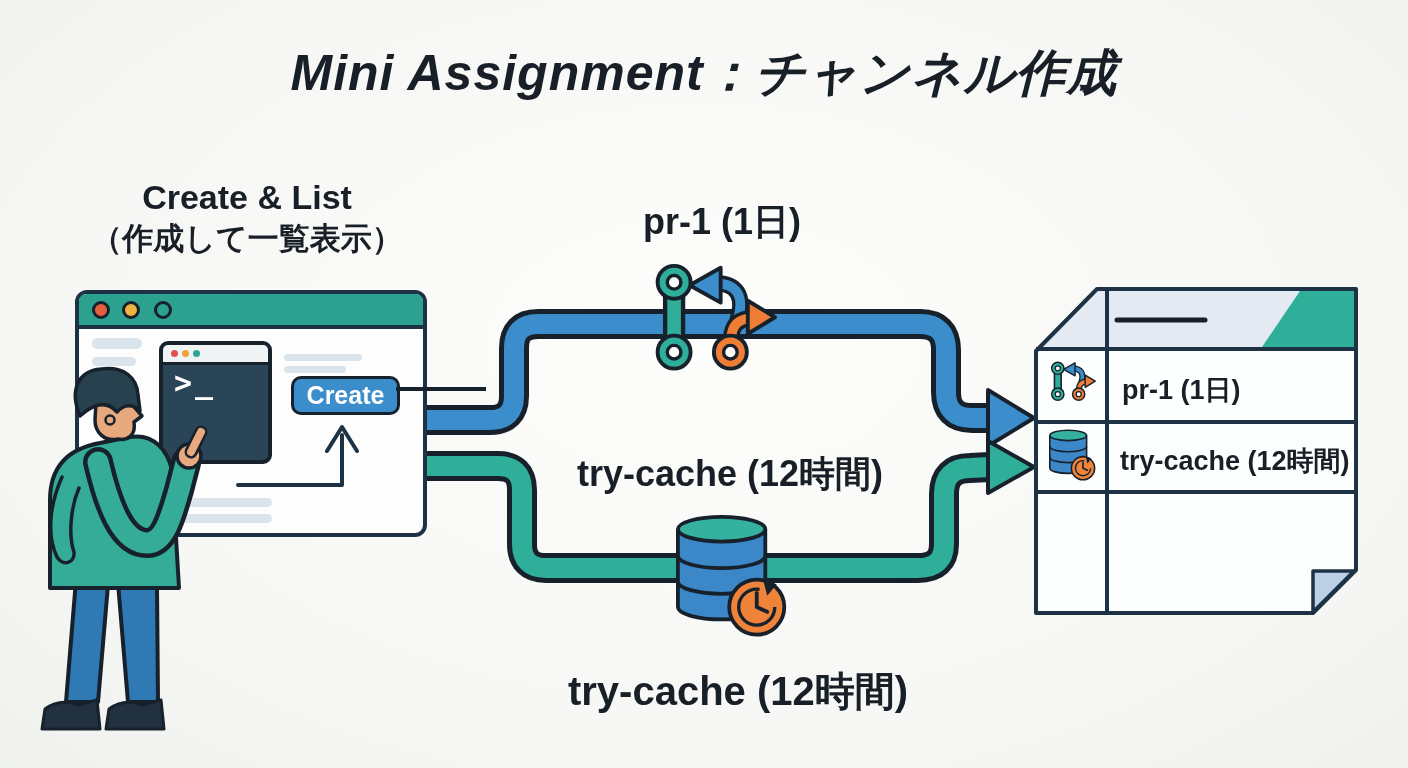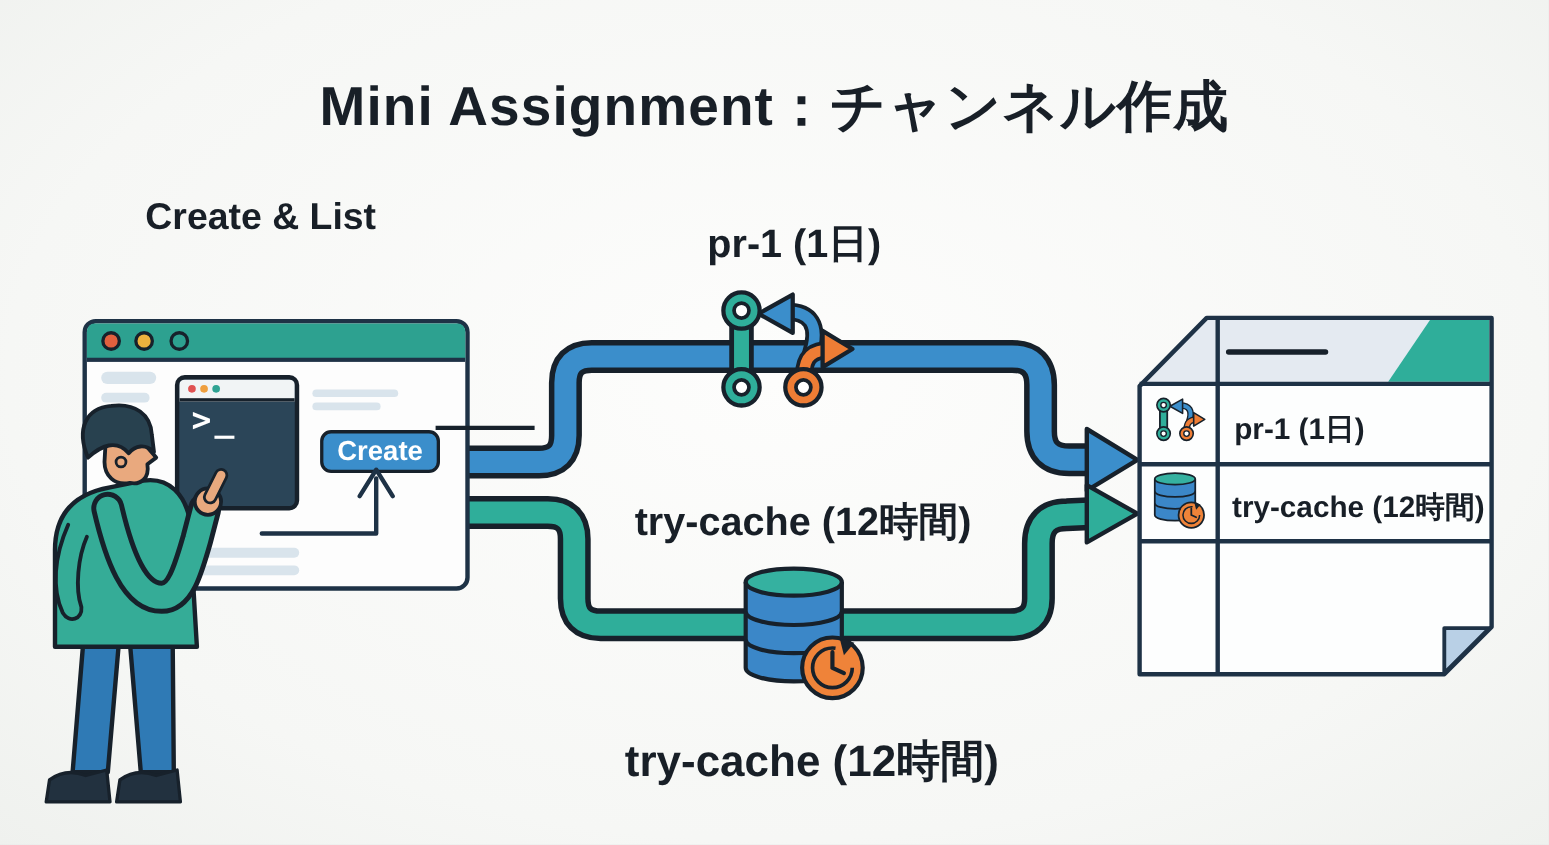--- a/index.html
+++ b/index.html
@@ -25,21 +25,21 @@
     border-bottom:4px solid #1e3246;border-radius:7px 7px 0 0;}
   .dot{position:absolute;border-radius:50%;box-sizing:border-box;}
   .grayline{position:absolute;background:#d9e4ec;border-radius:6px;}
   .terminal{position:absolute;left:80px;top:47px;width:113px;height:123px;box-sizing:border-box;
     background:#2b4558;border:4px solid #17212b;border-radius:9px;overflow:hidden;}
   .t-bar{position:absolute;left:0;top:0;right:0;height:17px;background:#f1f4f5;border-bottom:3px solid #17212b;}
   .t-prompt{position:absolute;left:11px;top:20px;color:#fff;font-family:"DejaVu Sans Mono","Liberation Mono",monospace;
     font-weight:800;font-size:30px;letter-spacing:3px;}
   .create-btn{position:absolute;left:212px;top:82px;width:109px;height:39px;box-sizing:border-box;
     background:#3b8ecb;border:3.5px solid #17212b;border-radius:10px;display:flex;align-items:center;justify-content:center;
-    color:#fff;font-weight:800;font-size:25px;margin-top:15px;}
+    color:#fff;font-weight:800;font-size:25px;}
   .row-text{position:absolute;font-weight:800;font-size:27px;color:#181f27;white-space:nowrap;z-index:2;}
 </style>
 </head>
 <body>
 
 <div class="canvas">
 
   <svg width="1408" height="768" viewBox="0 0 1408 768" style="z-index:1">
     <defs>
 
@@ -97,23 +97,24 @@
       <polygon points="1313,571 1354,571 1313,612" fill="#b9d0e6" stroke="#1e3246" stroke-width="3.5" stroke-linejoin="round"></polygon>
     </g>
 
     <use href="#icon-git" transform="translate(645,260) scale(0.97)"></use>
     <use href="#icon-db" transform="translate(676,514) scale(0.95)"></use>
 
     <use href="#icon-git" transform="translate(1047,360) scale(0.36)"></use>
     <use href="#icon-db" transform="translate(1049,429) scale(0.40)"></use>
   </svg>
 
-  <div class="lbl title abs" style="left:704px;top:64px;">Mini Assignment：チャンネル作成</div>
+  <div class="lbl title abs" style="left:704px;top:40px;font-style:italic;">Mini Assignment：チャンネル作成</div>
 
-  <div class="lbl h-en" style="left:237px;top:180px;">Create &amp; List</div>
+  <div class="lbl h-en" style="left:247px;top:180px;">Create &amp; List</div>
+  <div class="lbl h-ja" style="left:247px;top:221px;">（作成して一覧表示）</div>
 
 
   <div class="lbl flow-lbl" style="left:722px;top:198px;">pr-1 (1日)</div>
   <div class="lbl flow-lbl" style="left:730px;top:450px;">try-cache (12時間)</div>
   <div class="lbl flow-lbl-big" style="left:738px;top:664px;">try-cache (12時間)</div>
 
   <div class="row-text" style="left:1122px;top:372px;">pr-1 (1日)</div>
   <div class="row-text" style="left:1120px;top:443px;">try-cache (12時間)</div>
 
   <div class="browser">

